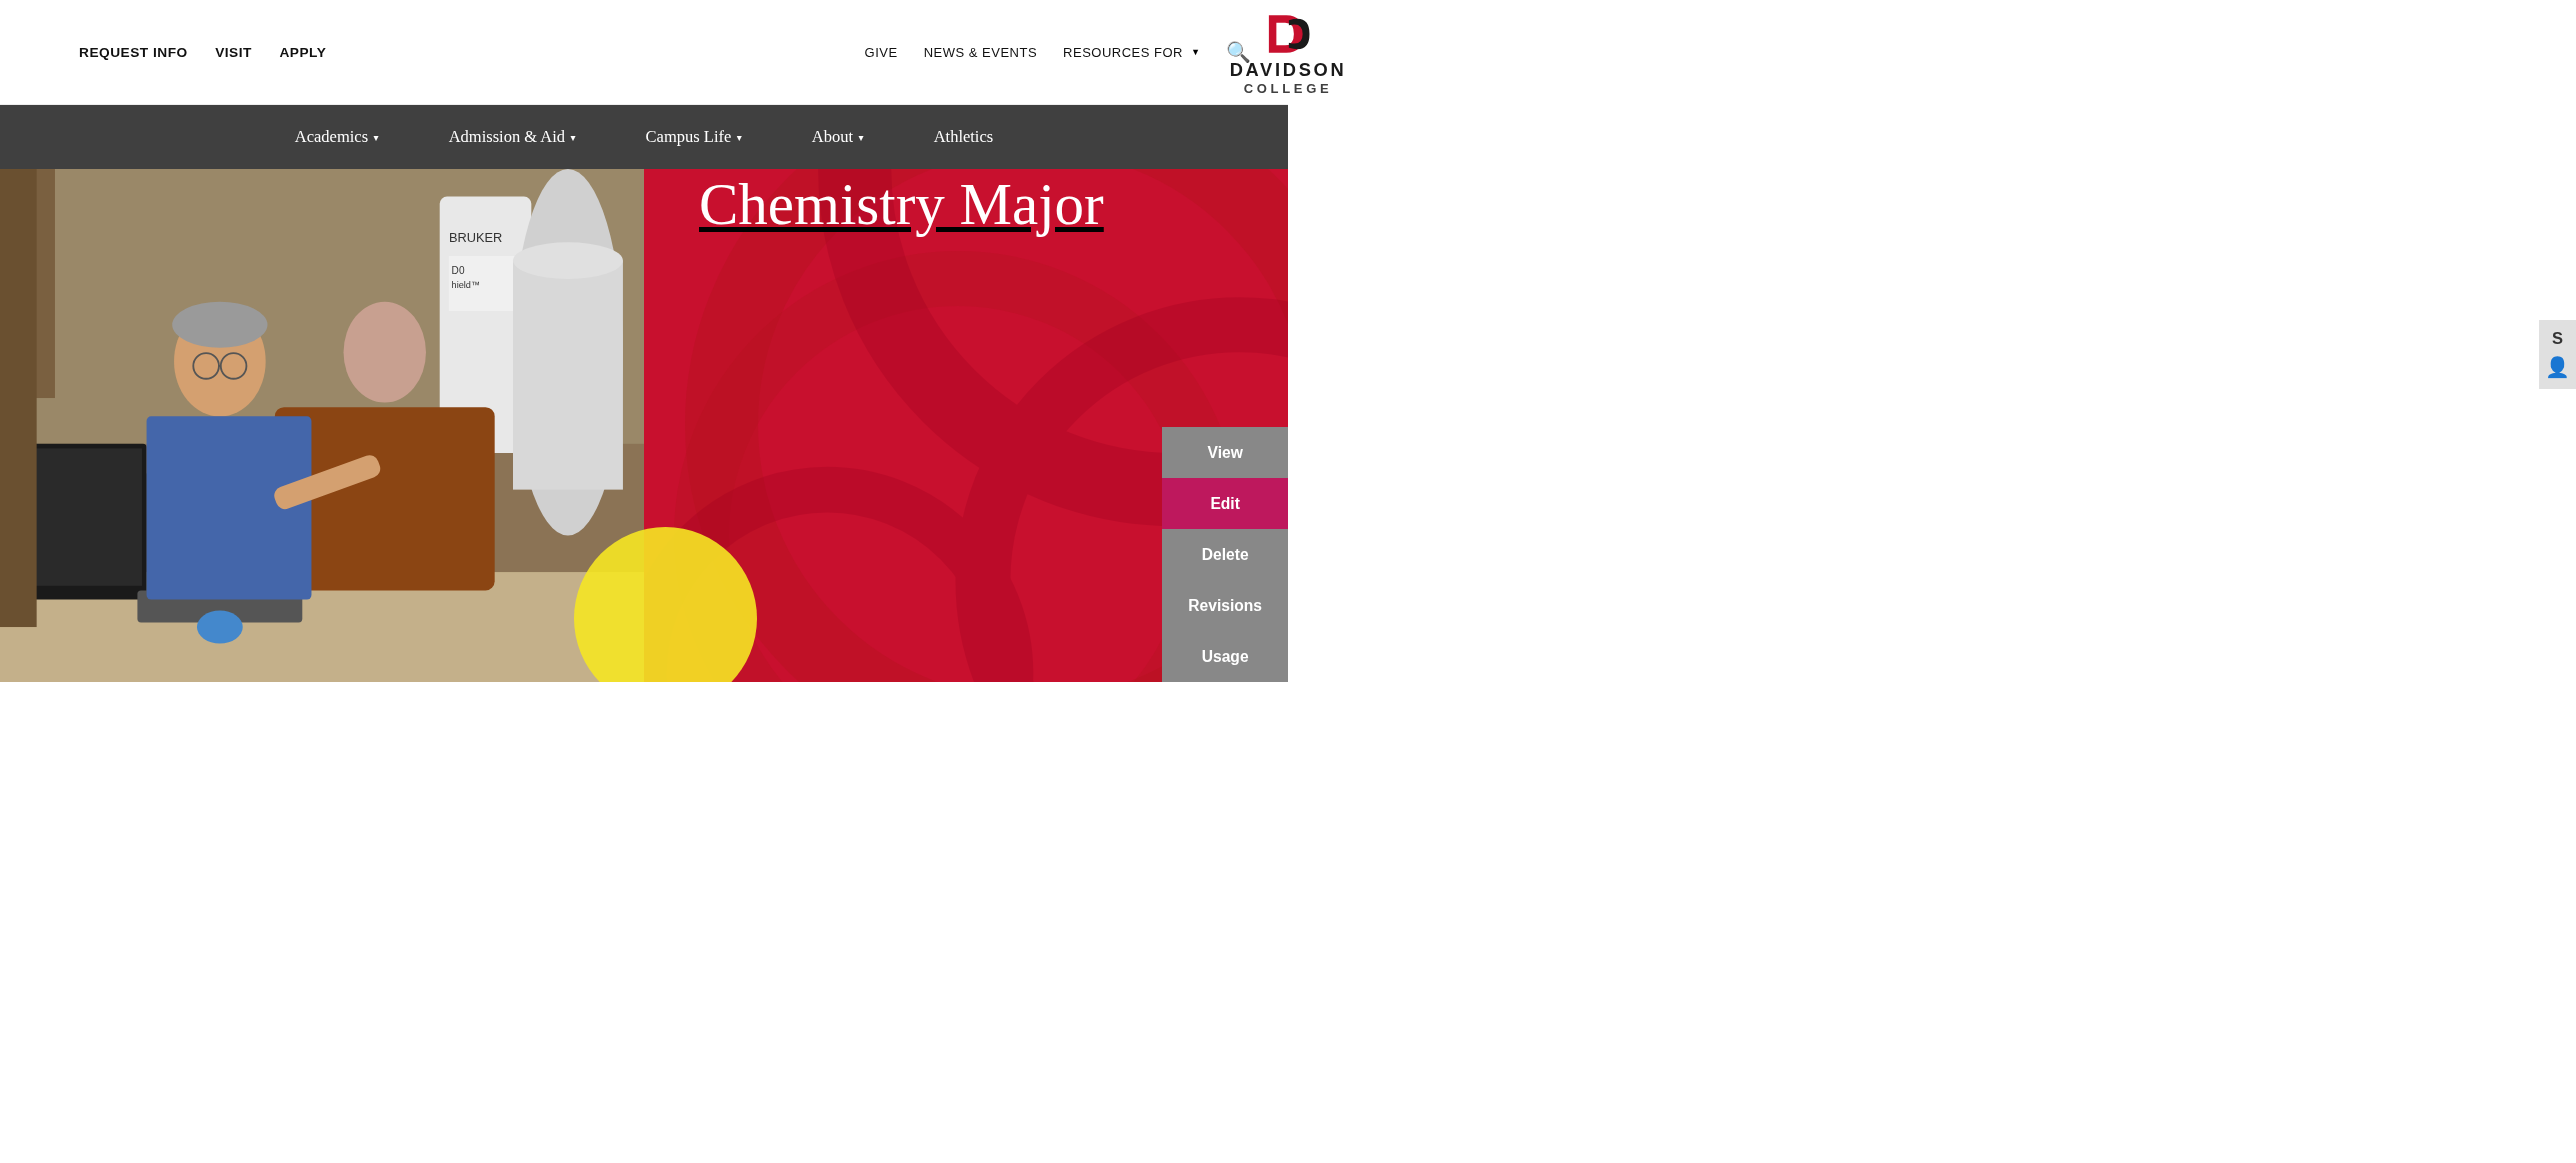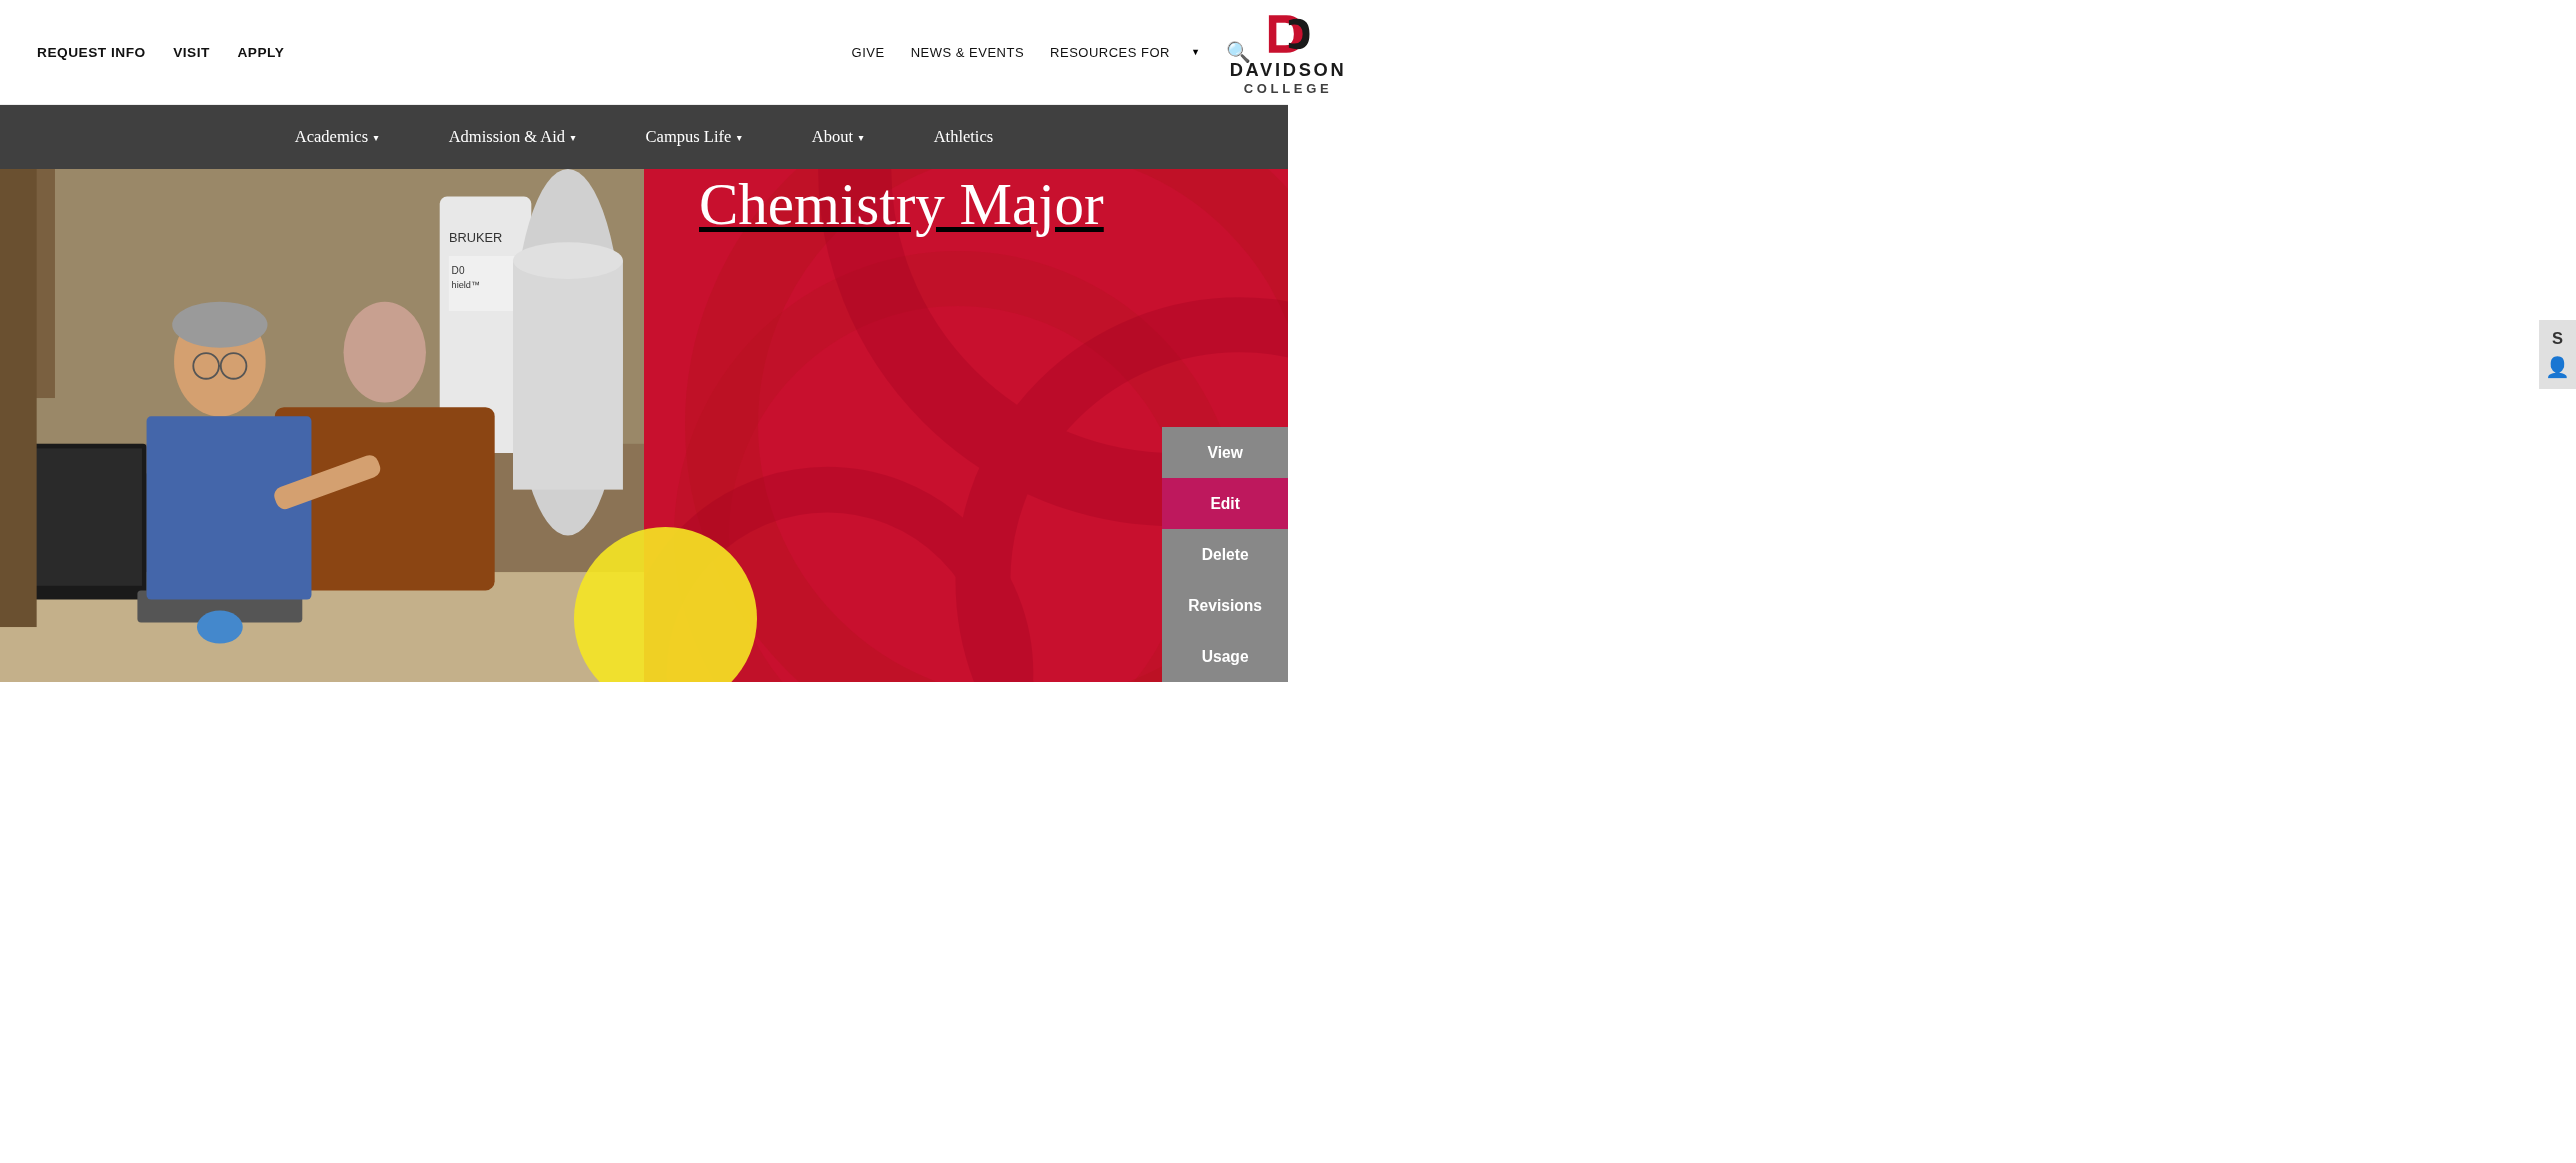--- a/index.html
+++ b/index.html
@@ -12,20 +12,21 @@
       justify-content: space-between;
       padding: 0 37px;
       height: 105px;
       background: #fff;
       border-bottom: 0.9px solid #eee;
     }
     .top-left-links {
       display: flex;
       gap: 27.5px;
       align-items: center;
+      margin-left: 42px;
     }
     .top-left-links a {
       text-decoration: none;
       color: #111;
       font-weight: 900;
       font-size: 13.7px;
       letter-spacing: 0.5px;
     }
     .logo-area {
       text-align: right;
@@ -55,21 +56,21 @@
     .top-right-links a {
       text-decoration: none;
       color: #111;
       font-size: 13px;
       font-weight: 400;
       letter-spacing: 0.5px;
     }
     .resources-for {
       display: flex;
       align-items: center;
-      gap: 21px;
+      gap: 8px;
     }
     .chevron-down {
       font-size: 9.2px;
     }
     .search-icon-btn {
       color: #c8102e;
       font-size: 20px;
       cursor: pointer;
       background: none;
       border: none;

